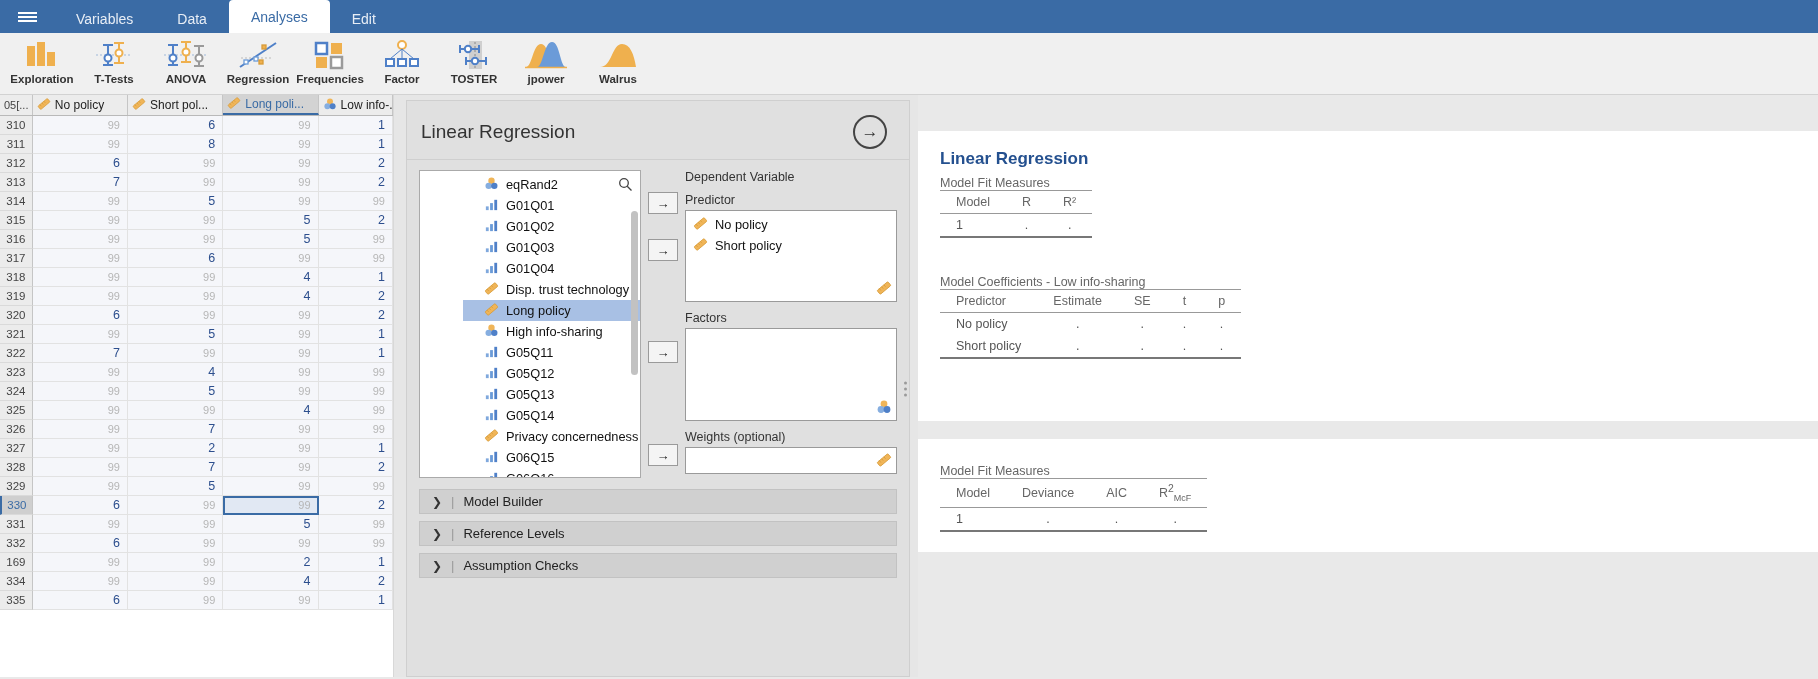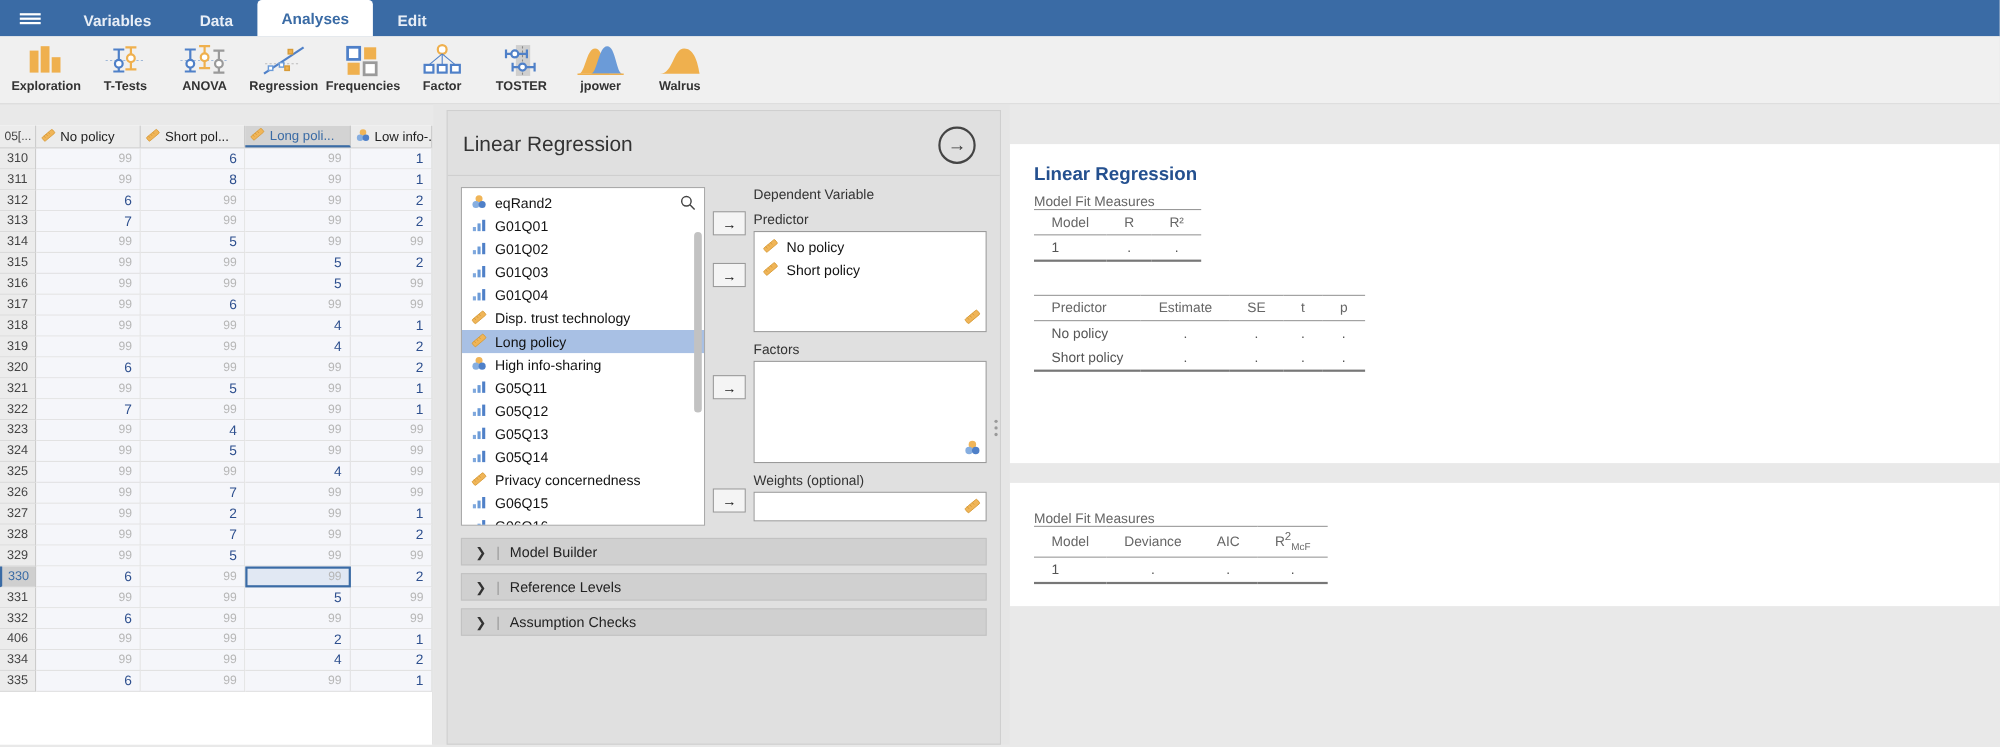--- a/index.html
+++ b/index.html
@@ -16,41 +16,41 @@
   .ribbon-tabs {
     height:33px; background:#3a6ba5; display:flex; align-items:flex-end;
   }
   .hamburger {
     width:54px; height:33px; display:flex; align-items:center; justify-content:center;
     cursor:pointer;
   }
   .hamburger span { display:block; width:19px; height:2px; background:#fff; margin:2px 0; }
   .rtab {
     height:28px; padding:0 22px; display:flex; align-items:center; justify-content:center;
-    color:#e8eef6; font-size:14px; cursor:pointer; border-radius:3px 3px 0 0;font-weight:bold;
+    color:#e8eef6; font-size:14px; cursor:pointer; border-radius:3px 3px 0 0;
   }
   .rtab.active { background:#fff; color:#3a6ba5; height:33px; border-radius:4px 4px 0 0; }
 
   .ribbon-body {
     height:62px; background:#f0f0f0; display:flex; align-items:flex-start;
     border-bottom:1px solid #d2d2d2; padding-left:6px;
   }
   .ribbon-btn {
     width:72px; height:62px; display:flex; flex-direction:column; align-items:center;
     justify-content:flex-start; padding-top:4px; cursor:pointer;
   }
   .ribbon-btn .glyph { height:36px; display:flex; align-items:center; justify-content:center; }
   .ribbon-btn .lab { font-size:11.5px; color:#333; white-space:nowrap;font-weight:bold; }
 
   
   .main { display:flex; height:582px; background:#e9e9e9; }
 
   
   .sheet { width:394px; background:#fff; position:relative; overflow:hidden;
-           border-right:1px solid #d8d8d8;margin-top:19px; }
+           border-right:1px solid #d8d8d8; }
   .sheet-head { display:flex; height:21px; background:#ececec; border-bottom:1px solid #b9b9b9;}
   .ch {
     border-right:1px solid #c5c5c5; display:flex; align-items:center;
     font-size:12px; color:#222; padding:0 4px; gap:4px; overflow:hidden;
     white-space:nowrap; background:#ececec; cursor:pointer;
   }
   .ch.rownum { width:33px; justify-content:flex-start; color:#444; font-size:11px;}
   .ch.sel { background:#d3d3d3; color:#3a6ba5; border-bottom:2px solid #3a6ba5; }
   .ch-ic { flex:0 0 auto; }
 
@@ -84,22 +84,22 @@
     cursor:pointer;
   }
   .opt-sep { border-top:1px solid #cfcfcf; margin:0 0 0 0;}
 
   .vbox { display:flex; padding:10px 12px 0 12px; gap:0; }
   .varlist {
     width:222px; height:308px; background:#fff; border:1px solid #aaa;
     position:relative; overflow:hidden;
   }
   .search-ic { position:absolute; right:7px; top:6px; color:#555; }
-  .vitem { height:21px; display:flex; align-items:center; gap:7px; padding-left:8px;
-           font-size:12.8px; color:#111; cursor:pointer; }
+  .vitem { height:21px; display:flex; align-items:center; gap:7px; padding-left:21px;
+           font-size:12.8px; color:#111; cursor:pointer;margin-left:43px; }
   .vitem.sel { background:#a8c0e4; }
   .vscroll { position:absolute; right:2px; top:40px; width:7px; height:164px;
              background:#c2c2c2; border-radius:4px; }
 
   .arrowcol { width:44px; display:flex; flex-direction:column; align-items:center; }
   .abtn {
     width:30px;height:22px;border:1px solid #9a9a9a;background:#f4f4f4;
     display:flex;align-items:center;justify-content:center;font-size:13px;color:#222;
     cursor:pointer;
   }
@@ -489,21 +489,21 @@
           <div class="cell na" style="width:75px">99</div>
         </div>
         <div class="grid-row">
           <div class="rn">332</div>
           <div class="cell" style="width:96px">6</div>
           <div class="cell na" style="width:96px">99</div>
           <div class="cell na" style="width:96px">99</div>
           <div class="cell na" style="width:75px">99</div>
         </div>
         <div class="grid-row">
-          <div class="rn">406</div>
+          <div class="rn">169</div>
           <div class="cell na" style="width:96px">99</div>
           <div class="cell na" style="width:96px">99</div>
           <div class="cell" style="width:96px">2</div>
           <div class="cell" style="width:75px">1</div>
         </div>
         <div class="grid-row">
           <div class="rn">334</div>
           <div class="cell na" style="width:96px">99</div>
           <div class="cell na" style="width:96px">99</div>
           <div class="cell" style="width:96px">4</div>
@@ -791,20 +791,21 @@
           </thead>
         <tbody id="lr-fit-body">
             <tr class="last">
               <td class="lft">1</td>
               <td>.</td>
               <td>.</td>
             </tr>
           </tbody>
       </table>
       <div class="spacer-lg"></div>
+      <div class="tcap">Model Coefficients - Low info-sharing</div>
       <table class="res">
         <thead>
             <tr id="lr-co-head">
               <th class="lft">Predictor</th>
               <th>Estimate</th>
               <th>SE</th>
               <th>t</th>
               <th>p</th>
             </tr>
           </thead>

